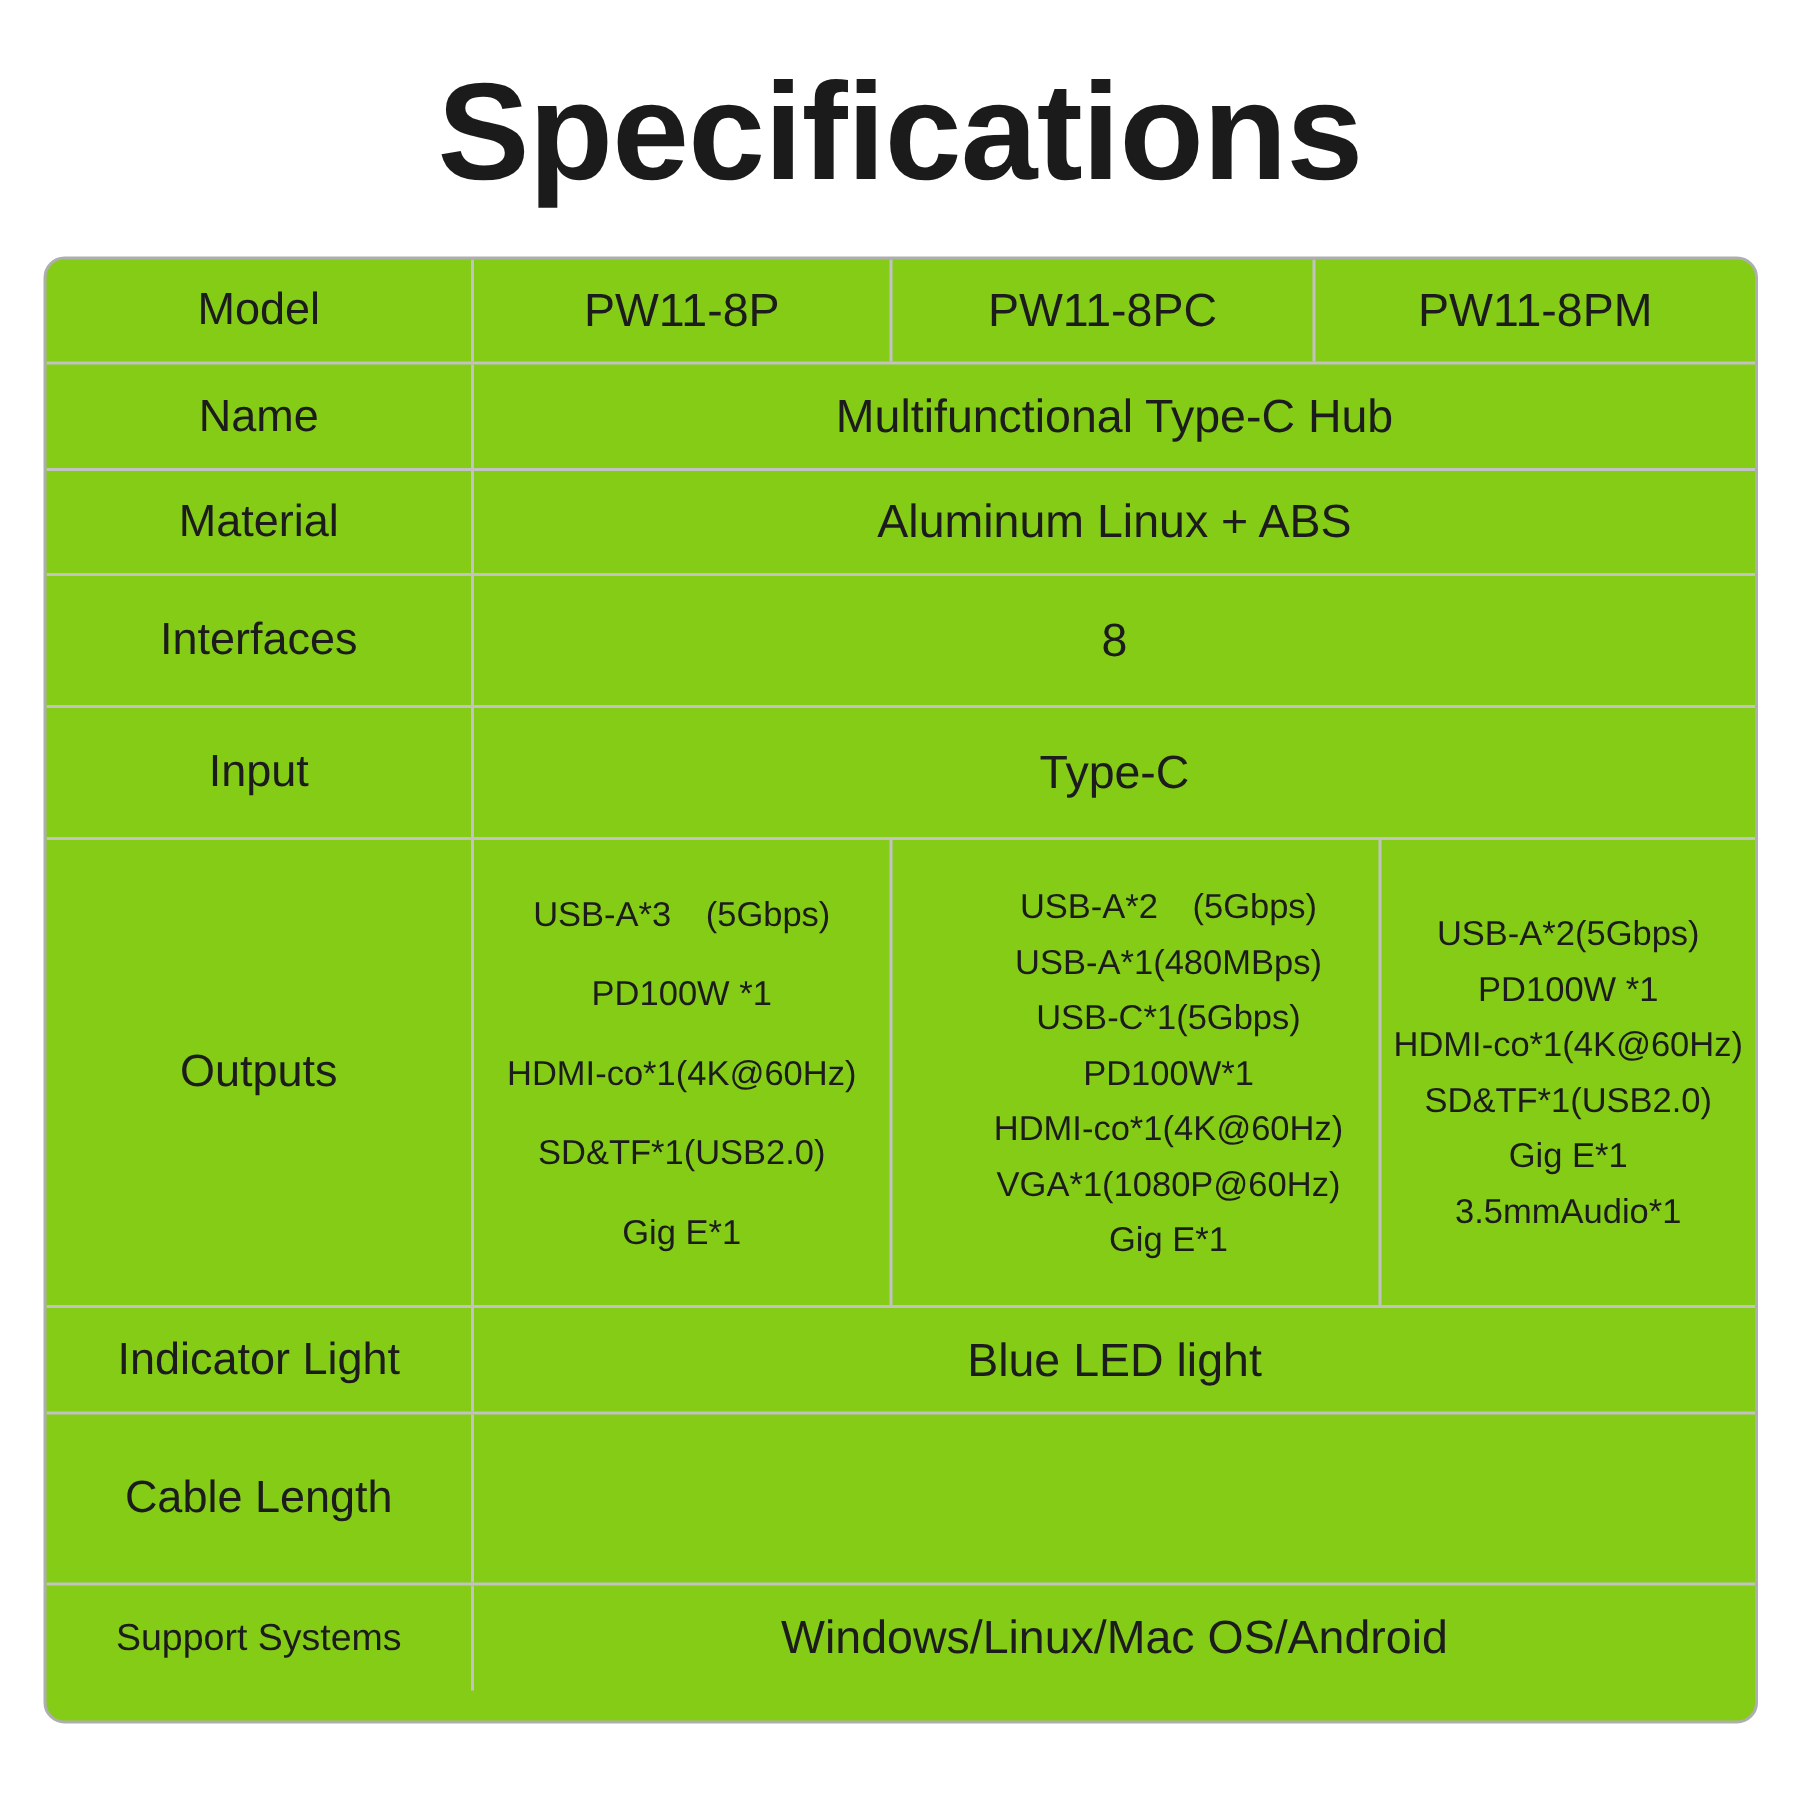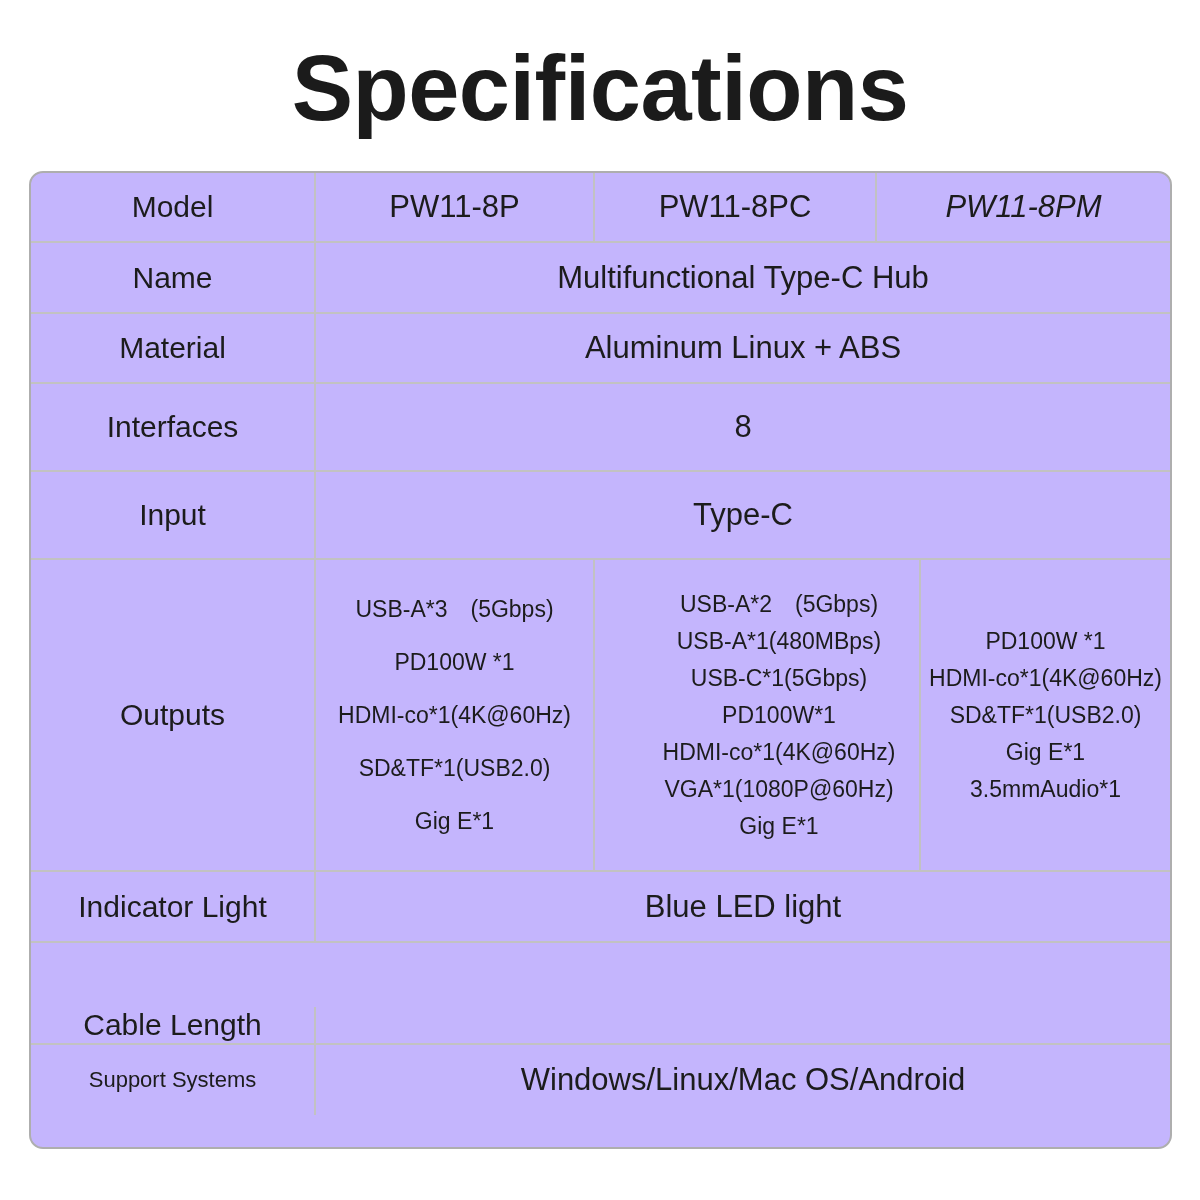--- a/index.html
+++ b/index.html
@@ -41,21 +41,21 @@
   
   .spec-table {
     position: absolute;
     left: 29px;
     top: 171px;
     width: 1143px;
     height: 978px;
     border: 2px solid #aeaeae;
     border-radius: 14px;
     box-sizing: border-box;
-    background: #c4b5fd;
+    background: #84cc16;
     overflow: hidden;
   }
 
   .row {
     display: flex;
     width: 100%;
     box-sizing: border-box;
     border-bottom: 2px solid #c2c2c2;
   }
   .row:last-child {
@@ -95,38 +95,38 @@
     box-sizing: border-box;
     display: flex;
     align-items: center;
     justify-content: center;
     text-align: center;
     font-size: 31px;
     line-height: 38px;
     color: #1c1c1c;
     border-right: 2px solid #c2c2c2;
   }
-  .model-cell:last-child { border-right: none; font-style: italic; }
+  .model-cell:last-child { border-right: none; }
   .model-cell.c1 { flex: 0 0 279px; }
   .model-cell.c2 { flex: 0 0 282px; }
   .model-cell.c3 { flex: 1 1 auto; }
 
   
   .r-model      { height: 70px; }
   .r-name       { height: 71px; }
   .r-material   { height: 70px; }
   .r-colors     { height: 69px; }
   .r-interfaces { height: 88px; }
   .r-input      { height: 88px; }
   .r-outputs    { height: 312px; }
   .r-indicator  { height: 71px; }
-  .r-cable      { height: 102px; align-items: flex-end; }
+  .r-cable      { height: 114px; }
   .r-support    { height: 70px; }
 
-  .r-support .label-cell { font-size: 22px; }
+  .r-support .label-cell { font-size: 25px; }
 
   
   .out-cell {
     box-sizing: border-box;
     display: flex;
     flex-direction: column;
     align-items: center;
     justify-content: center;
     text-align: center;
     font-size: 23px;
@@ -195,20 +195,21 @@
         <span class="out-line">USB-A*2　(5Gbps)</span>
         <span class="out-line">USB-A*1(480MBps)</span>
         <span class="out-line">USB-C*1(5Gbps)</span>
         <span class="out-line">PD100W*1</span>
         <span class="out-line">HDMI-co*1(4K@60Hz)</span>
         <span class="out-line">VGA*1(1080P@60Hz)</span>
         <span class="out-line">Gig E*1</span>
       </div>
 
       <div class="out-cell c3">
+        <span class="out-line">USB-A*2(5Gbps)</span>
         <span class="out-line">PD100W *1</span>
         <span class="out-line">HDMI-co*1(4K@60Hz)</span>
         <span class="out-line">SD&amp;TF*1(USB2.0)</span>
         <span class="out-line">Gig E*1</span>
         <span class="out-line">3.5mmAudio*1</span>
       </div>
     </div>
 
     <div class="row r-indicator">
       <div class="label-cell">Indicator Light</div>

